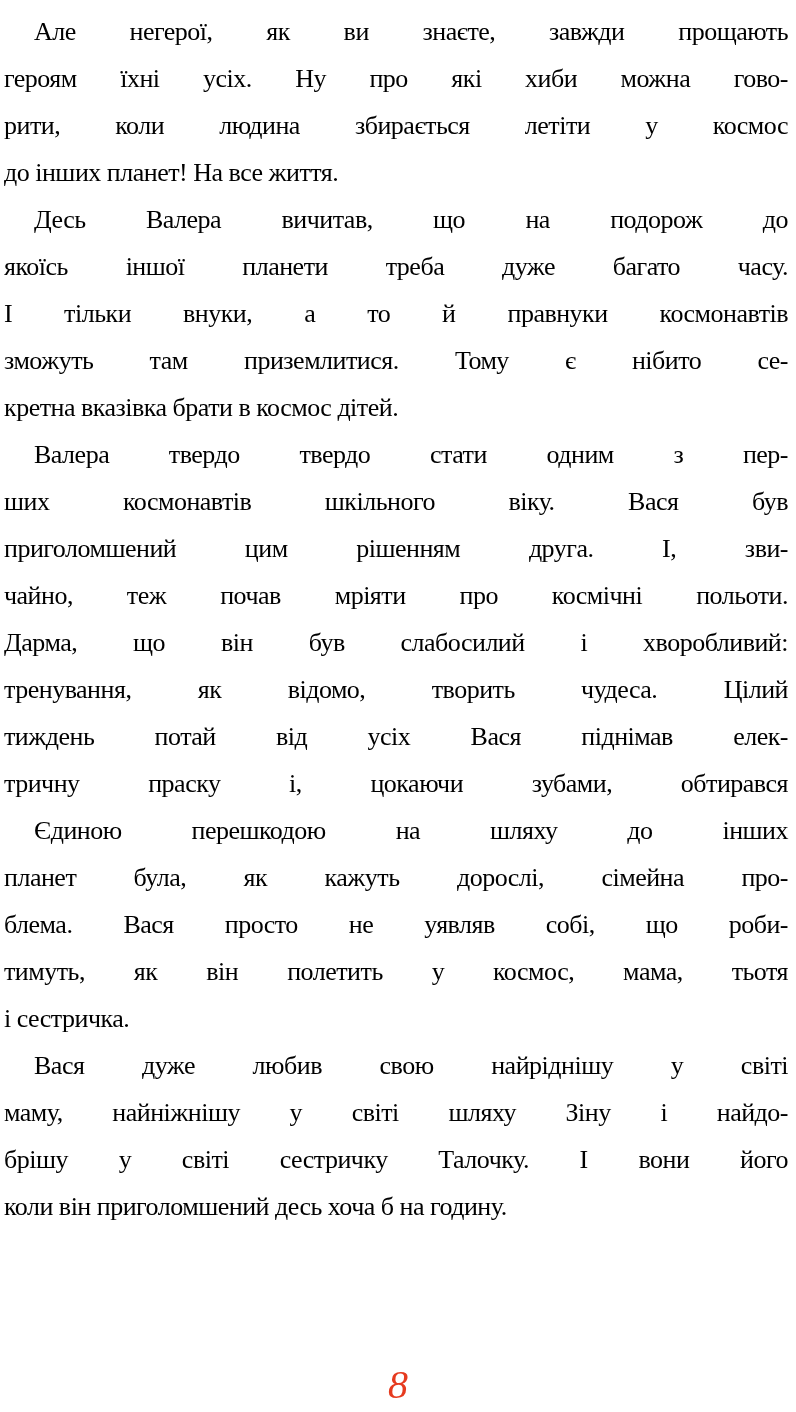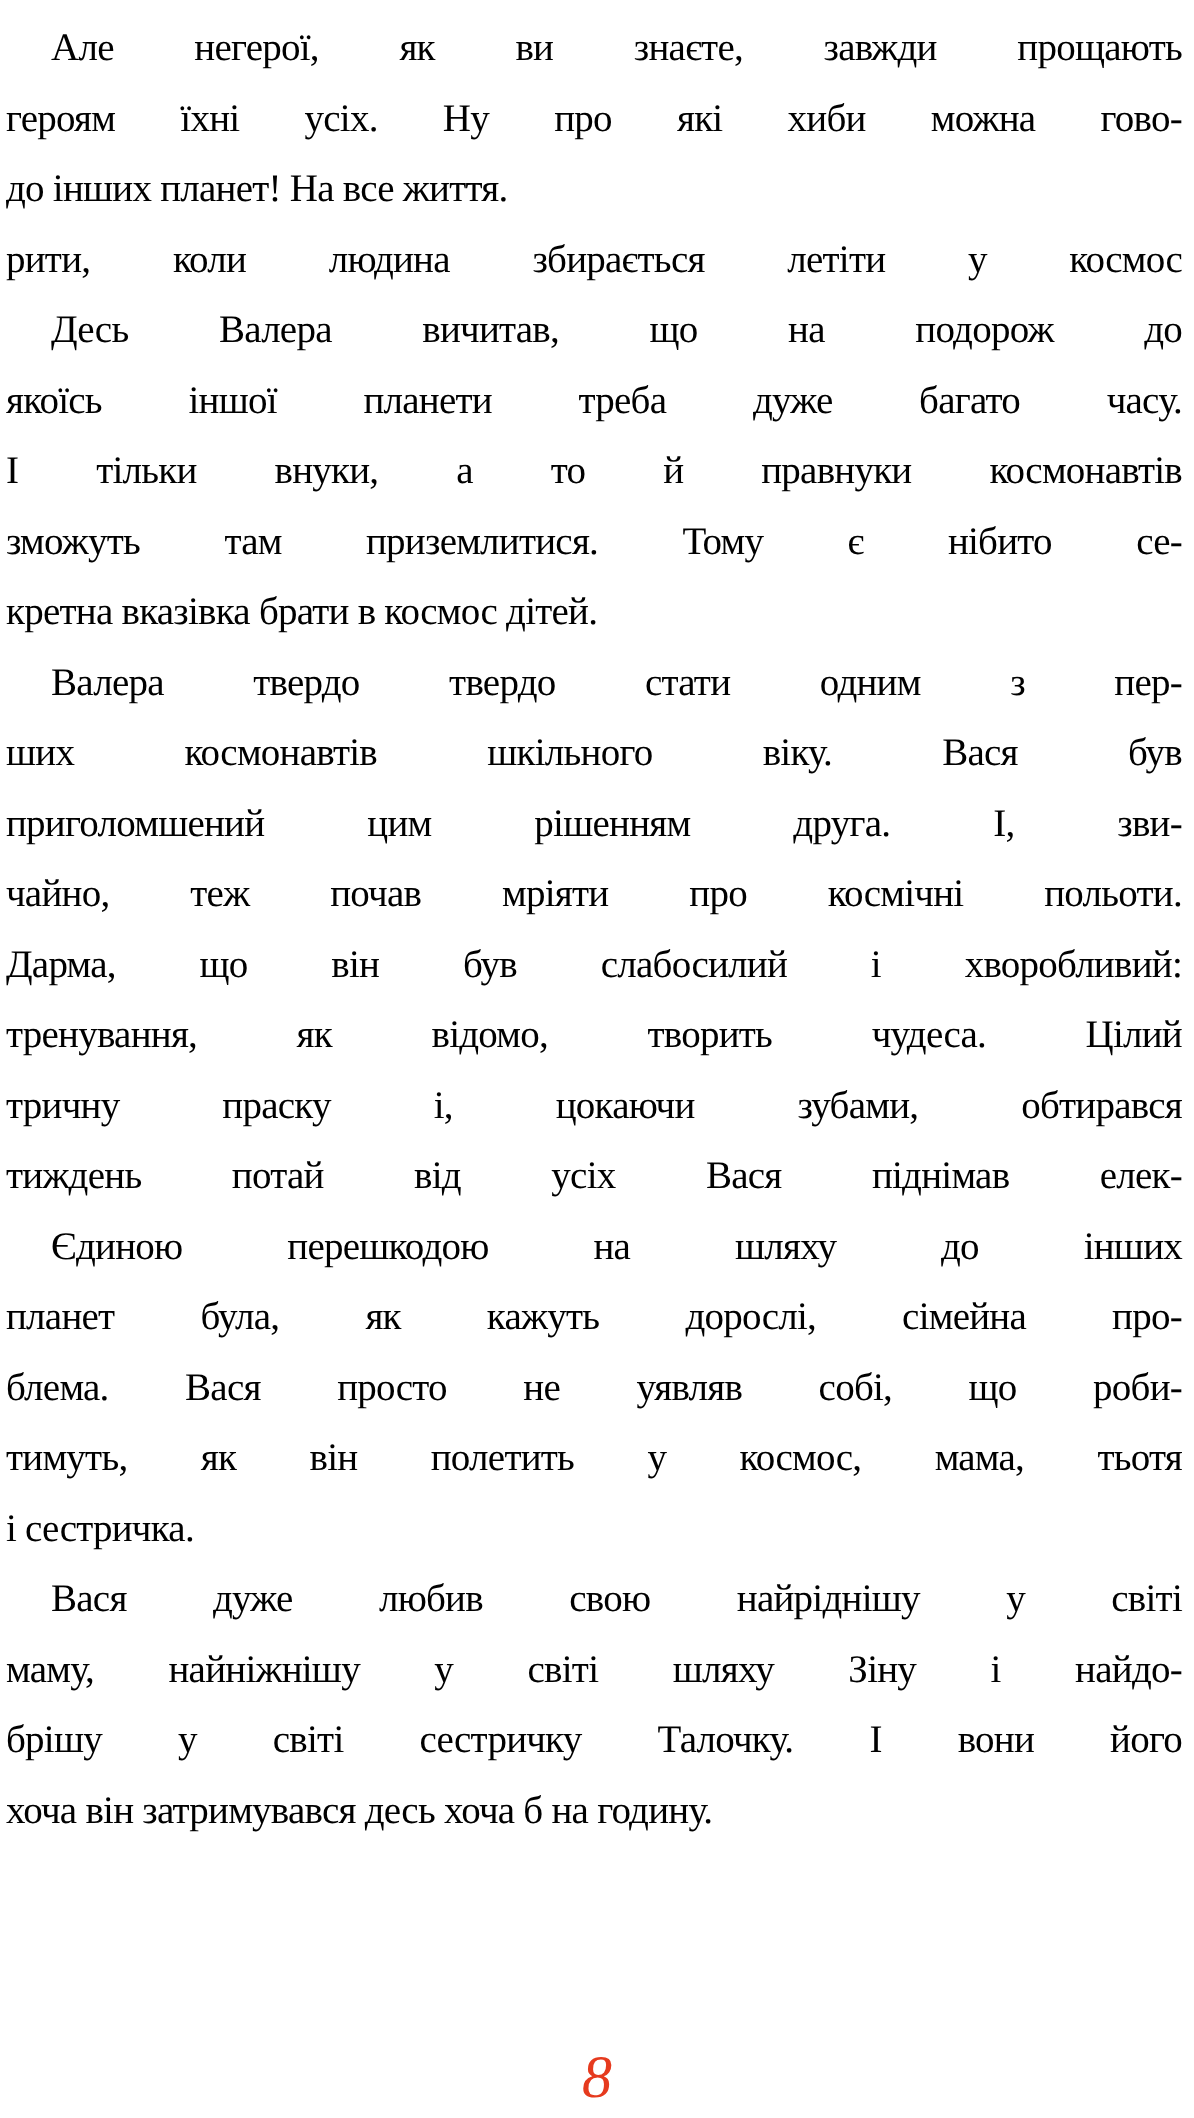--- a/index.html
+++ b/index.html
@@ -46,48 +46,48 @@
     line-height: 46px;
   }
 </style>
 </head>
 <body style="color: rgb(0, 0, 0); background: rgb(255, 255, 255);">
 
 <main class="text-block" id="paragraphs">
     <div class="para">
       <div class="line first">Але негерої, як ви знаєте, завжди прощають</div>
       <div class="line">героям їхні усіх. Ну про які хиби можна гово-</div>
+      <div class="line">рити, коли людина збирається летіти у космос</div>
       <div class="line plast">до інших планет! На все життя.</div>
-      <div class="line">рити, коли людина збирається летіти у космос</div>
     </div>
     <div class="para">
       <div class="line first">Десь Валера вичитав, що на подорож до</div>
       <div class="line">якоїсь іншої планети треба дуже багато часу.</div>
       <div class="line">І тільки внуки, а то й правнуки космонавтів</div>
       <div class="line">зможуть там приземлитися. Тому є нібито се-</div>
       <div class="line plast">кретна вказівка брати в космос дітей.</div>
     </div>
     <div class="para">
       <div class="line first">Валера твердо твердо стати одним з пер-</div>
       <div class="line">ших космонавтів шкільного віку. Вася був</div>
       <div class="line">приголомшений цим рішенням друга. І, зви-</div>
       <div class="line">чайно, теж почав мріяти про космічні польоти.</div>
       <div class="line">Дарма, що він був слабосилий і хворобливий:</div>
       <div class="line">тренування, як відомо, творить чудеса. Цілий</div>
+      <div class="line">тиждень потай від усіх Вася піднімав елек-</div>
       <div class="line">тричну праску і, цокаючи зубами, обтирався</div>
-      <div class="line">тиждень потай від усіх Вася піднімав елек-</div>
     </div>
     <div class="para">
       <div class="line first">Єдиною перешкодою на шляху до інших</div>
       <div class="line">планет була, як кажуть дорослі, сімейна про-</div>
       <div class="line">блема. Вася просто не уявляв собі, що роби-</div>
       <div class="line">тимуть, як він полетить у космос, мама, тьотя</div>
       <div class="line plast">і сестричка.</div>
     </div>
     <div class="para">
       <div class="line first">Вася дуже любив свою найріднішу у світі</div>
       <div class="line">маму, найніжнішу у світі шляху Зіну і найдо-</div>
       <div class="line">брішу у світі сестричку Талочку. І вони його</div>
-      <div class="line plast">хоча він затримувався десь хоча б на годину.</div>
+      <div class="line plast">коли він приголомшений десь хоча б на годину.</div>
     </div>
   </main>
 
 <div class="page-number" style="color: rgb(230, 58, 30);">8</div>
 
 </body></html>

